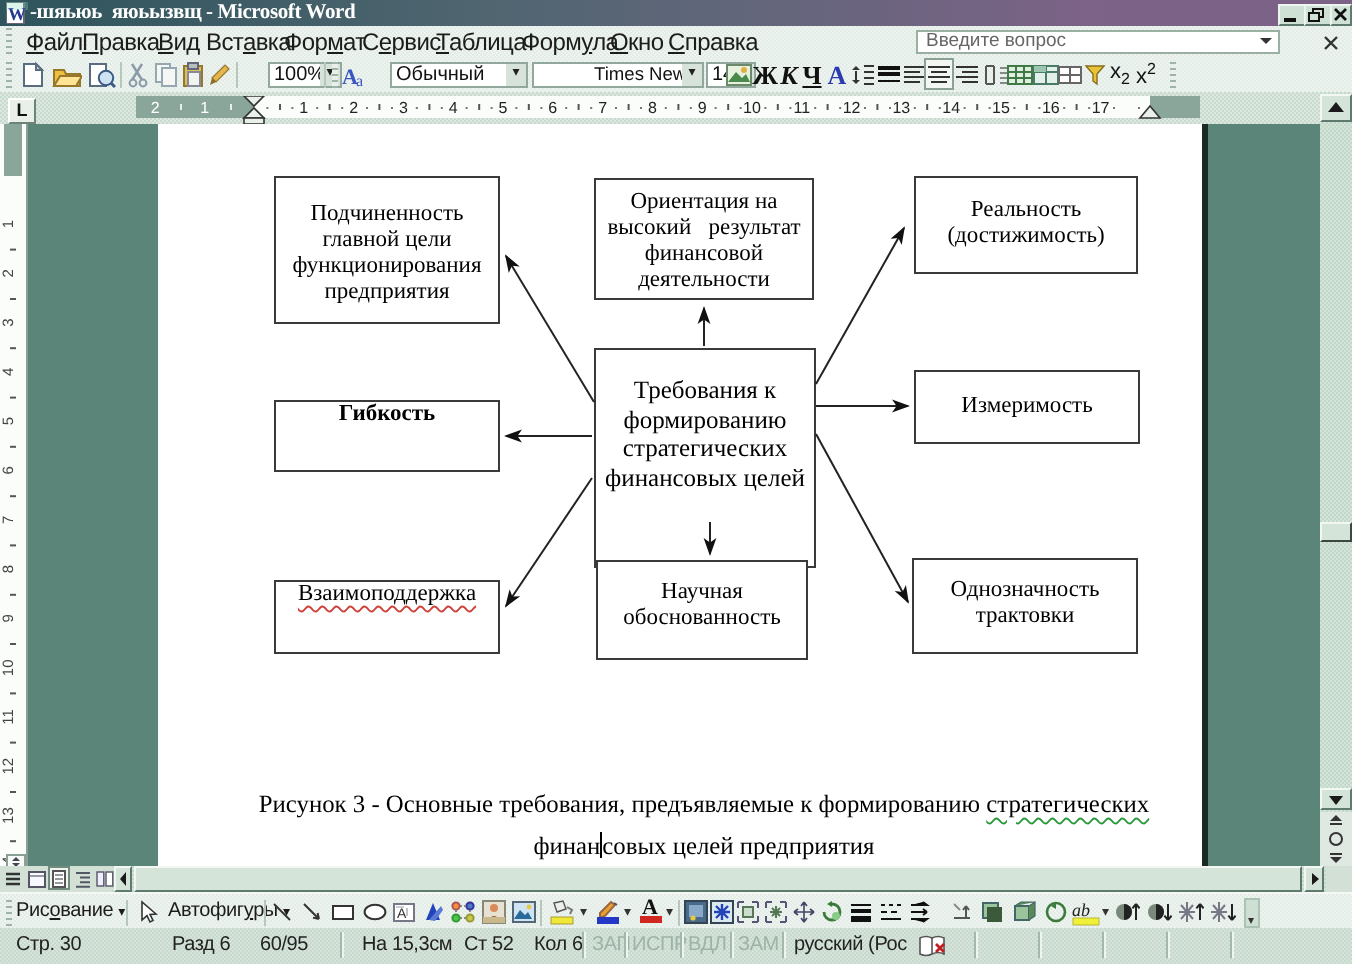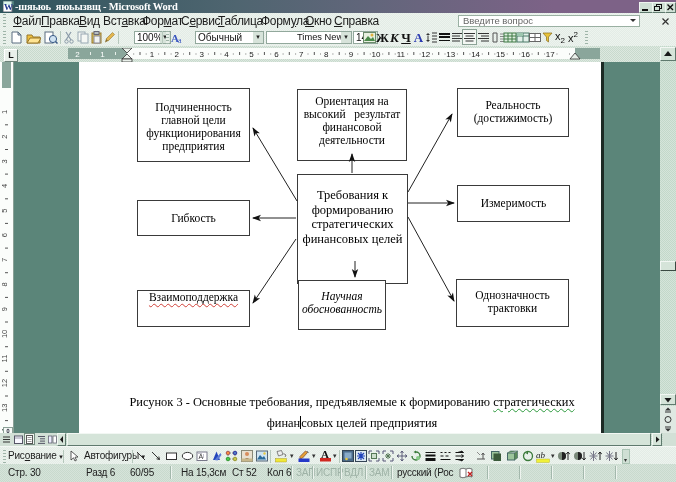--- a/index.html
+++ b/index.html
@@ -327,39 +327,39 @@
         <rect x="5" y="358.1" width="3" height="1" fill="#555"></rect>
         <text x="0" y="0" font-size="7.5" fill="#444" text-anchor="middle" font-family="Liberation Sans" transform="translate(6.5,370.4) rotate(-90)">14</text>
       </svg>
   </div>
 
   <div class="abs" id="content">
 
     <div class="bx" style="left:137px;top:88px;width:113px;height:74px;">
       <div style="margin-top:12px;line-height:13px;">Подчиненность<br>главной цели<br>функционирования<br>предприятия</div>
     </div>
-    <div class="bx" style="left:297px;top:89px;width:110px;height:72px;">
+    <div class="bx" style="left:297px;top:89px;width:110px;height:61px;">
       <div style="margin-top:5px;line-height:13px;">Ориентация на<br>высокий&nbsp;&nbsp; результат<br>финансовой<br>деятельности</div>
     </div>
     <div class="bx" style="left:457px;top:88px;width:112px;height:49px;">
       <div style="margin-top:10px;line-height:13px;">Реальность<br>(достижимость)</div>
     </div>
     <div class="bx" style="left:137px;top:200px;width:113px;height:36px;">
-      <div style="margin-top:11px;line-height:13px;">Гибкость</div>
+      <div style="line-height:13px;font-weight:bold;">Гибкость</div>
     </div>
     <div class="bx" style="left:457px;top:185px;width:113px;height:37px;">
       <div style="margin-top:11px;line-height:13px;">Измеримость</div>
     </div>
     <div class="bx" style="left:297px;top:174px;width:111px;height:110px;font-size:12.5px;">
       <div style="margin-top:13px;line-height:14.5px;">Требования к<br>формированию<br>стратегических<br>финансовых целей</div>
     </div>
     <div class="bx" style="left:137px;top:290px;width:113px;height:37px;">
       <div style="line-height:13px;"><span style="text-decoration:underline wavy #d04038 1px;text-underline-offset:2px;">Взаимоподдержка</span></div>
     </div>
-    <div class="bx" style="left:298px;top:280px;width:88px;height:50px;font-style:italic;">
+    <div class="bx" style="left:298px;top:280px;width:106px;height:50px;">
       <div style="margin-top:9px;line-height:13px;">Научная<br>обоснованность</div>
     </div>
     <div class="bx" style="left:456px;top:279px;width:113px;height:48px;">
       <div style="margin-top:9px;line-height:13px;">Однозначность<br>трактовки</div>
     </div>
 
     <svg class="abs" style="left:0;top:0" width="676" height="482">
       <defs>
         <marker id="ah" markerWidth="10" markerHeight="8" refX="8.5" refY="4" orient="auto">
           <path d="M0.5 0.8 L9.5 4 L0.5 7.2 L2.8 4 z" fill="#111"></path>

